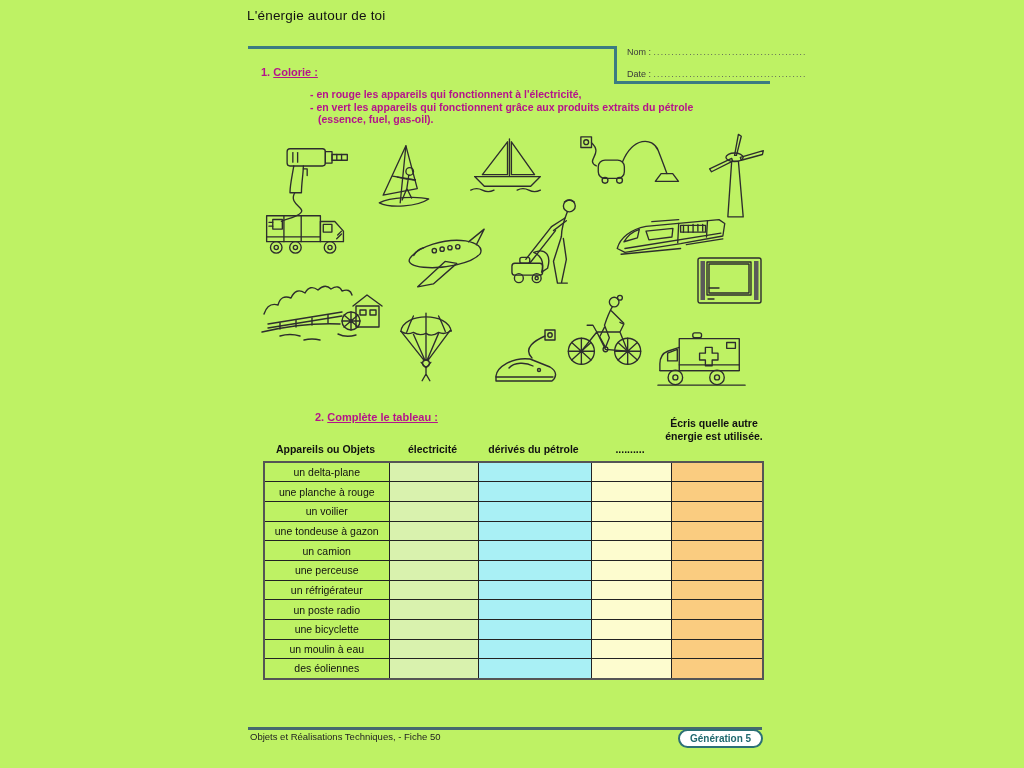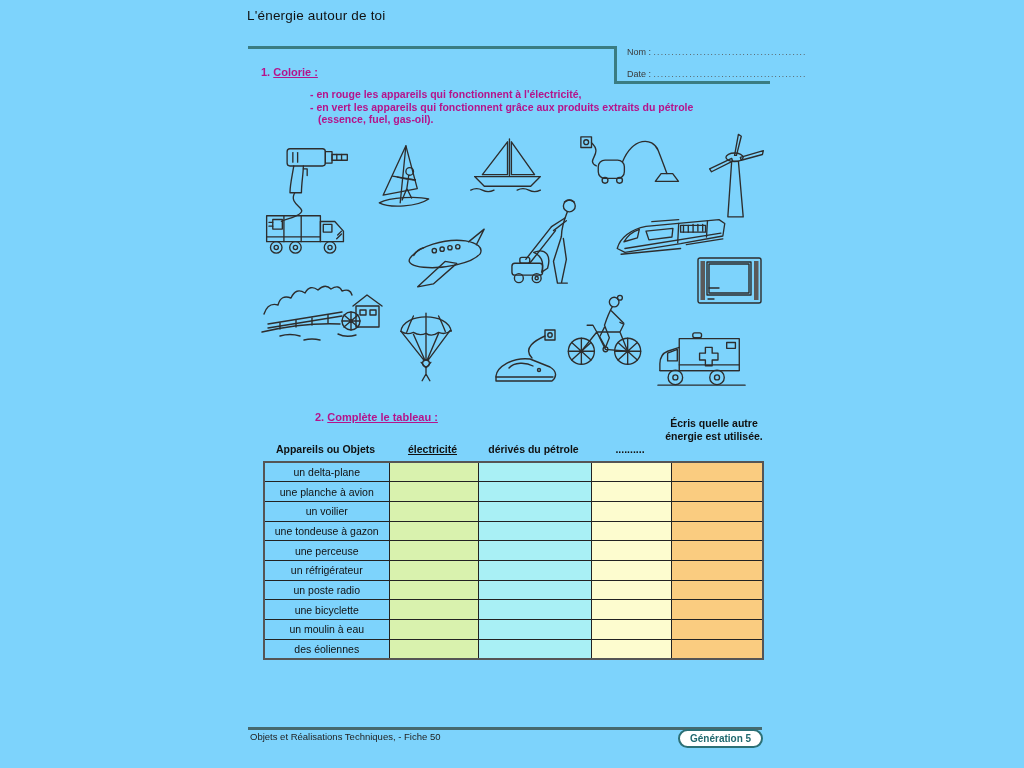--- a/index.html
+++ b/index.html
@@ -1,18 +1,18 @@
 <!DOCTYPE html>
 <html><head>
 <meta charset="utf-8">
 <style>
   * { margin:0; padding:0; box-sizing:border-box; }
   html,body { background:#ffffff; }
   .page {
-    position:relative; width:1024px; height:768px; background:#7dd3fc;
+    position:relative; width:1024px; height:768px; background:#bef264;
     font-family:"Liberation Sans", sans-serif; color:#1a1a1a; overflow:hidden;
   }
   .abs { position:absolute; }
 
   .title { left:247px; top:8px; font-size:13.5px; color:#111; letter-spacing:.2px; }
 
   .teal-seg { background:#3a7c82; }
   #line-top    { left:248px; top:46px; width:368px; height:3px; }
   #line-vert   { left:614px; top:46px; width:3px;  height:38px; }
   #line-bottom { left:614px; top:81px; width:156px; height:3px; }
@@ -32,21 +32,21 @@
   #instr1 { left:310px; top:88px; }
   #instr2 { left:310px; top:100.5px; }
   #instr3 { left:318px; top:113px; }
 
   .illus { position:absolute; }
   .illus svg { display:block; width:100%; height:100%; }
   .lineart { stroke:#2d2d2d; stroke-width:1.4; fill:none; stroke-linecap:round; stroke-linejoin:round; }
 
   .col-head { position:absolute; font-weight:bold; font-size:10.5px; color:#111; text-align:center; line-height:12.5px; }
   #colhead-0 { left:263px; top:443px; width:125px; }
-  #colhead-1 { left:388px; top:443px; width:89px;text-decoration:underline;  }
+  #colhead-1 { left:388px; top:443px; width:89px;  }
   #colhead-2 { left:477px; top:443px; width:113px; }
   #colhead-3 { left:590px; top:443px; width:80px;  }
   #colhead-4 { left:664px; top:417px; width:100px; }
 
   #energy-table { left:263px; top:461px; border-collapse:collapse; table-layout:fixed; }
   #energy-table td {
     border:1.5px solid #222; height:19.7px; font-size:10.5px; text-align:center;
     color:#111; padding:0;
   }
   #energy-table { border:2px solid #555; }
@@ -350,21 +350,21 @@
     <tbody id="energy-table-body">
     <tr>
       <td>un delta-plane</td>
       <td style="background: rgb(217, 242, 174);"></td>
       <td style="background: rgb(169, 240, 245);"></td>
       <td style="background: rgb(253, 252, 207);"></td>
       <td style="background: rgb(250, 204, 128);"></td>
     </tr>
 
     <tr>
-      <td>une planche à avion</td>
+      <td>une planche à rouge</td>
       <td style="background: rgb(217, 242, 174);"></td>
       <td style="background: rgb(169, 240, 245);"></td>
       <td style="background: rgb(253, 252, 207);"></td>
       <td style="background: rgb(250, 204, 128);"></td>
     </tr>
 
     <tr>
       <td>un voilier</td>
       <td style="background: rgb(217, 242, 174);"></td>
       <td style="background: rgb(169, 240, 245);"></td>
@@ -374,20 +374,27 @@
 
 
     <tr>
       <td>une tondeuse à gazon</td>
       <td style="background: rgb(217, 242, 174);"></td>
       <td style="background: rgb(169, 240, 245);"></td>
       <td style="background: rgb(253, 252, 207);"></td>
       <td style="background: rgb(250, 204, 128);"></td>
     </tr>
 
+    <tr>
+      <td>un camion</td>
+      <td style="background: rgb(217, 242, 174);"></td>
+      <td style="background: rgb(169, 240, 245);"></td>
+      <td style="background: rgb(253, 252, 207);"></td>
+      <td style="background: rgb(250, 204, 128);"></td>
+    </tr>
 
     <tr>
       <td>une perceuse</td>
       <td style="background: rgb(217, 242, 174);"></td>
       <td style="background: rgb(169, 240, 245);"></td>
       <td style="background: rgb(253, 252, 207);"></td>
       <td style="background: rgb(250, 204, 128);"></td>
     </tr>
 
     <tr>

